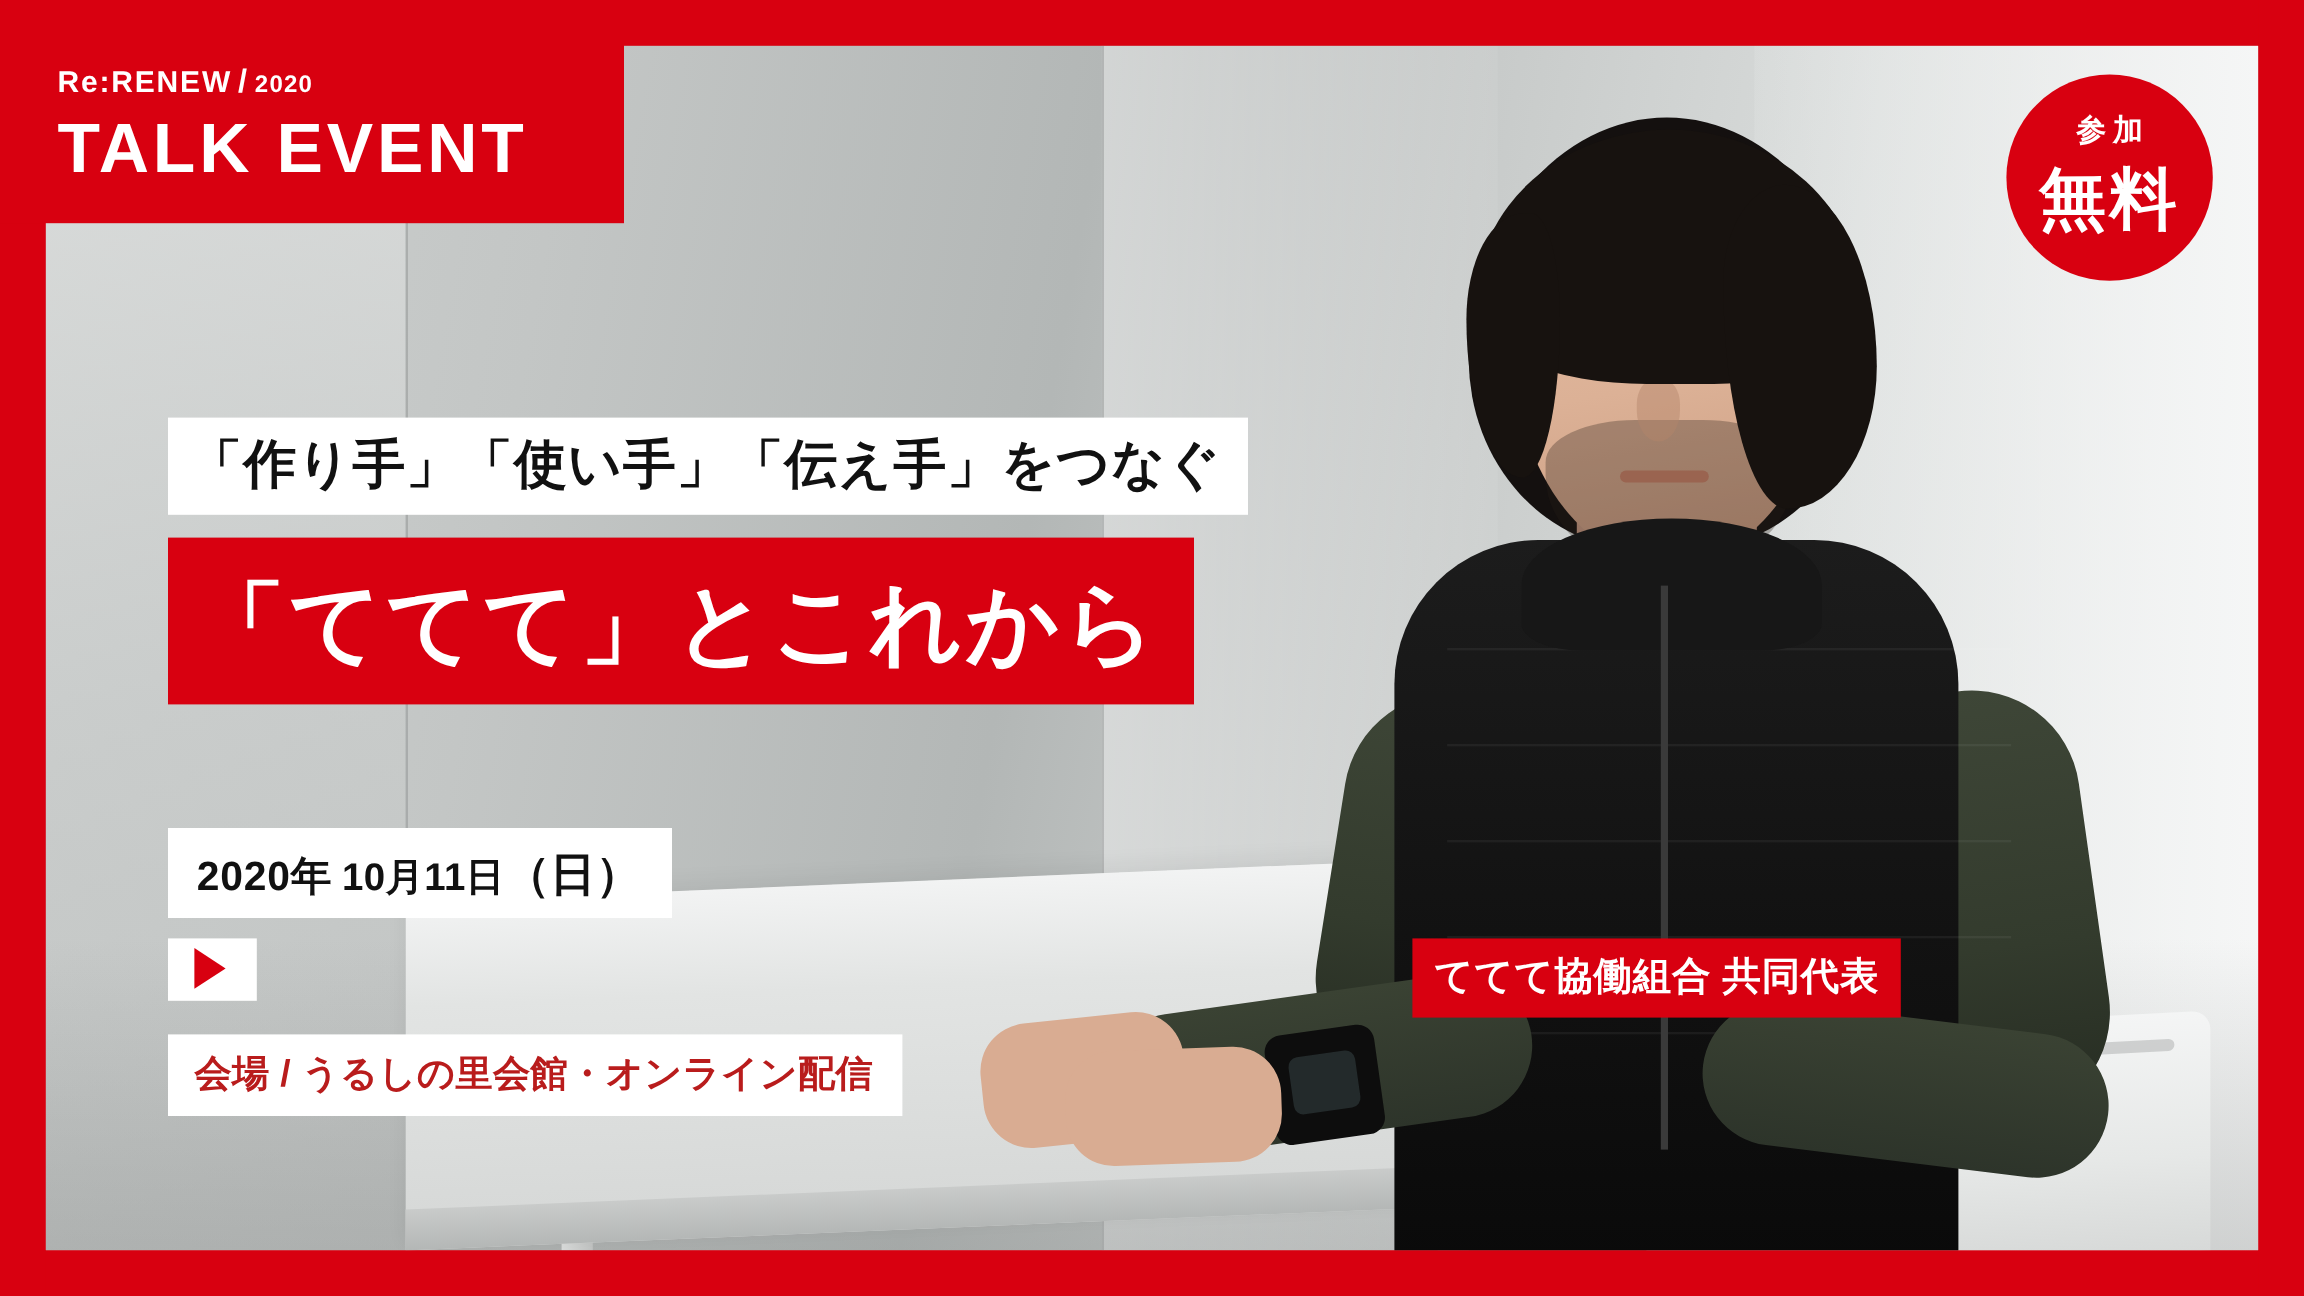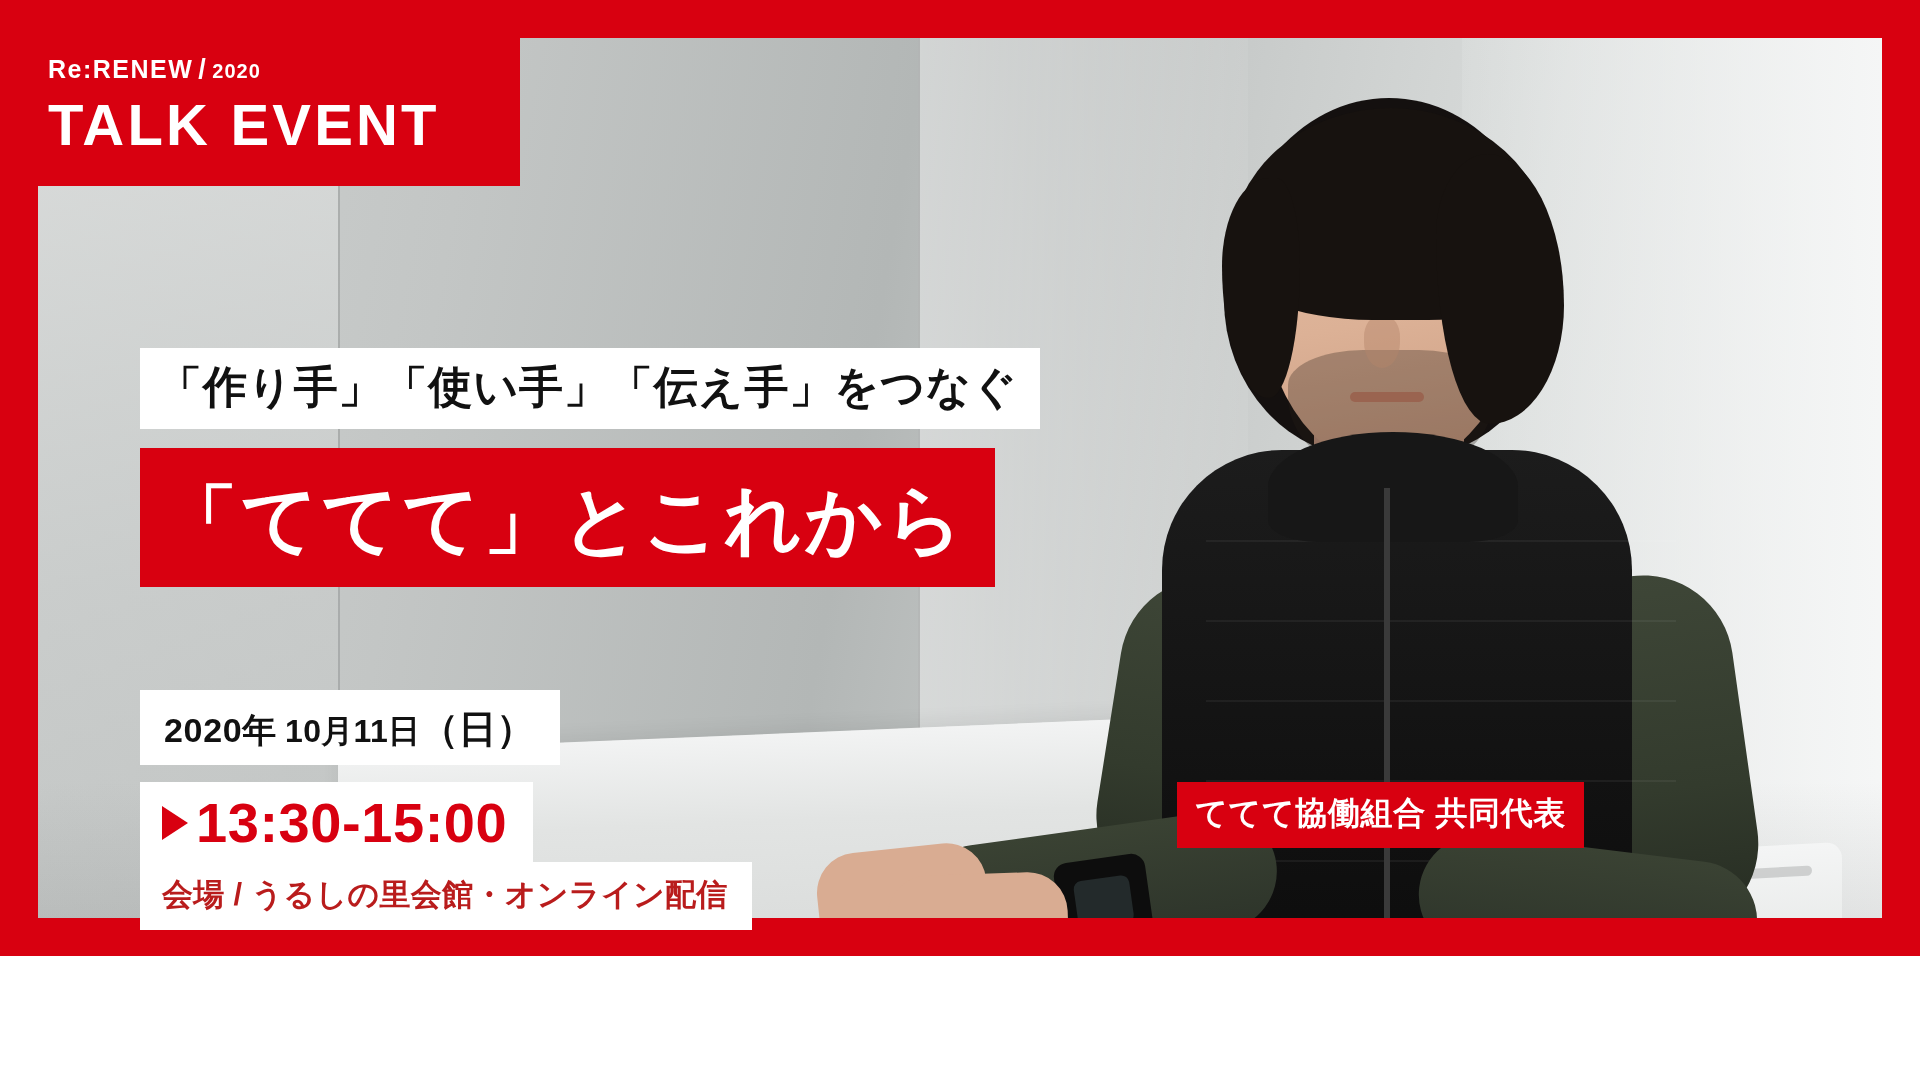--- a/index.html
+++ b/index.html
@@ -7,21 +7,21 @@
     padding: 0;
     background: #ffffff;
   }
   body {
     font-family: "Liberation Sans", "DejaVu Sans", sans-serif;
   }
 
   .poster {
     position: relative;
     width: 1920px;
-    height: 956px;
+    height: 1080px;
     background: #d80010;
     overflow: hidden;
     box-sizing: border-box;
   }
 
   
   .photo {
     position: absolute;
     left: 38px;
     top: 38px;
@@ -536,32 +536,35 @@
 
   <div class="brand-block">
     <div class="brand-line">
       <span>Re:RENEW</span>
       <span class="brand-slash">/</span>
       <span class="brand-year">2020</span>
     </div>
     <div class="brand-title">TALK EVENT</div>
   </div>
 
+  <div class="free-badge">
+    <div class="small">参加</div>
+    <div class="big">無料</div>
+  </div>
 
   <div class="sub-headline">「作り手」「使い手」「伝え手」をつなぐ</div>
   <div class="main-headline">「ててて」とこれから</div>
 
   <div class="date-block">
     <span class="date-year">2020年</span>
     <span class="date-main">10月11日</span>
     <span class="date-dow">（日）</span>
   </div>
 
   <div class="time-block">
     <span class="time-arrow"></span>
-    <span class="time-text">13:30-15:00</span>
   </div>
 
   <div class="venue-block">会場 / うるしの里会館・オンライン配信</div>
 
   <div class="speaker-role">ててて協働組合 共同代表</div>
 
 </div>
 
 </body></html>

